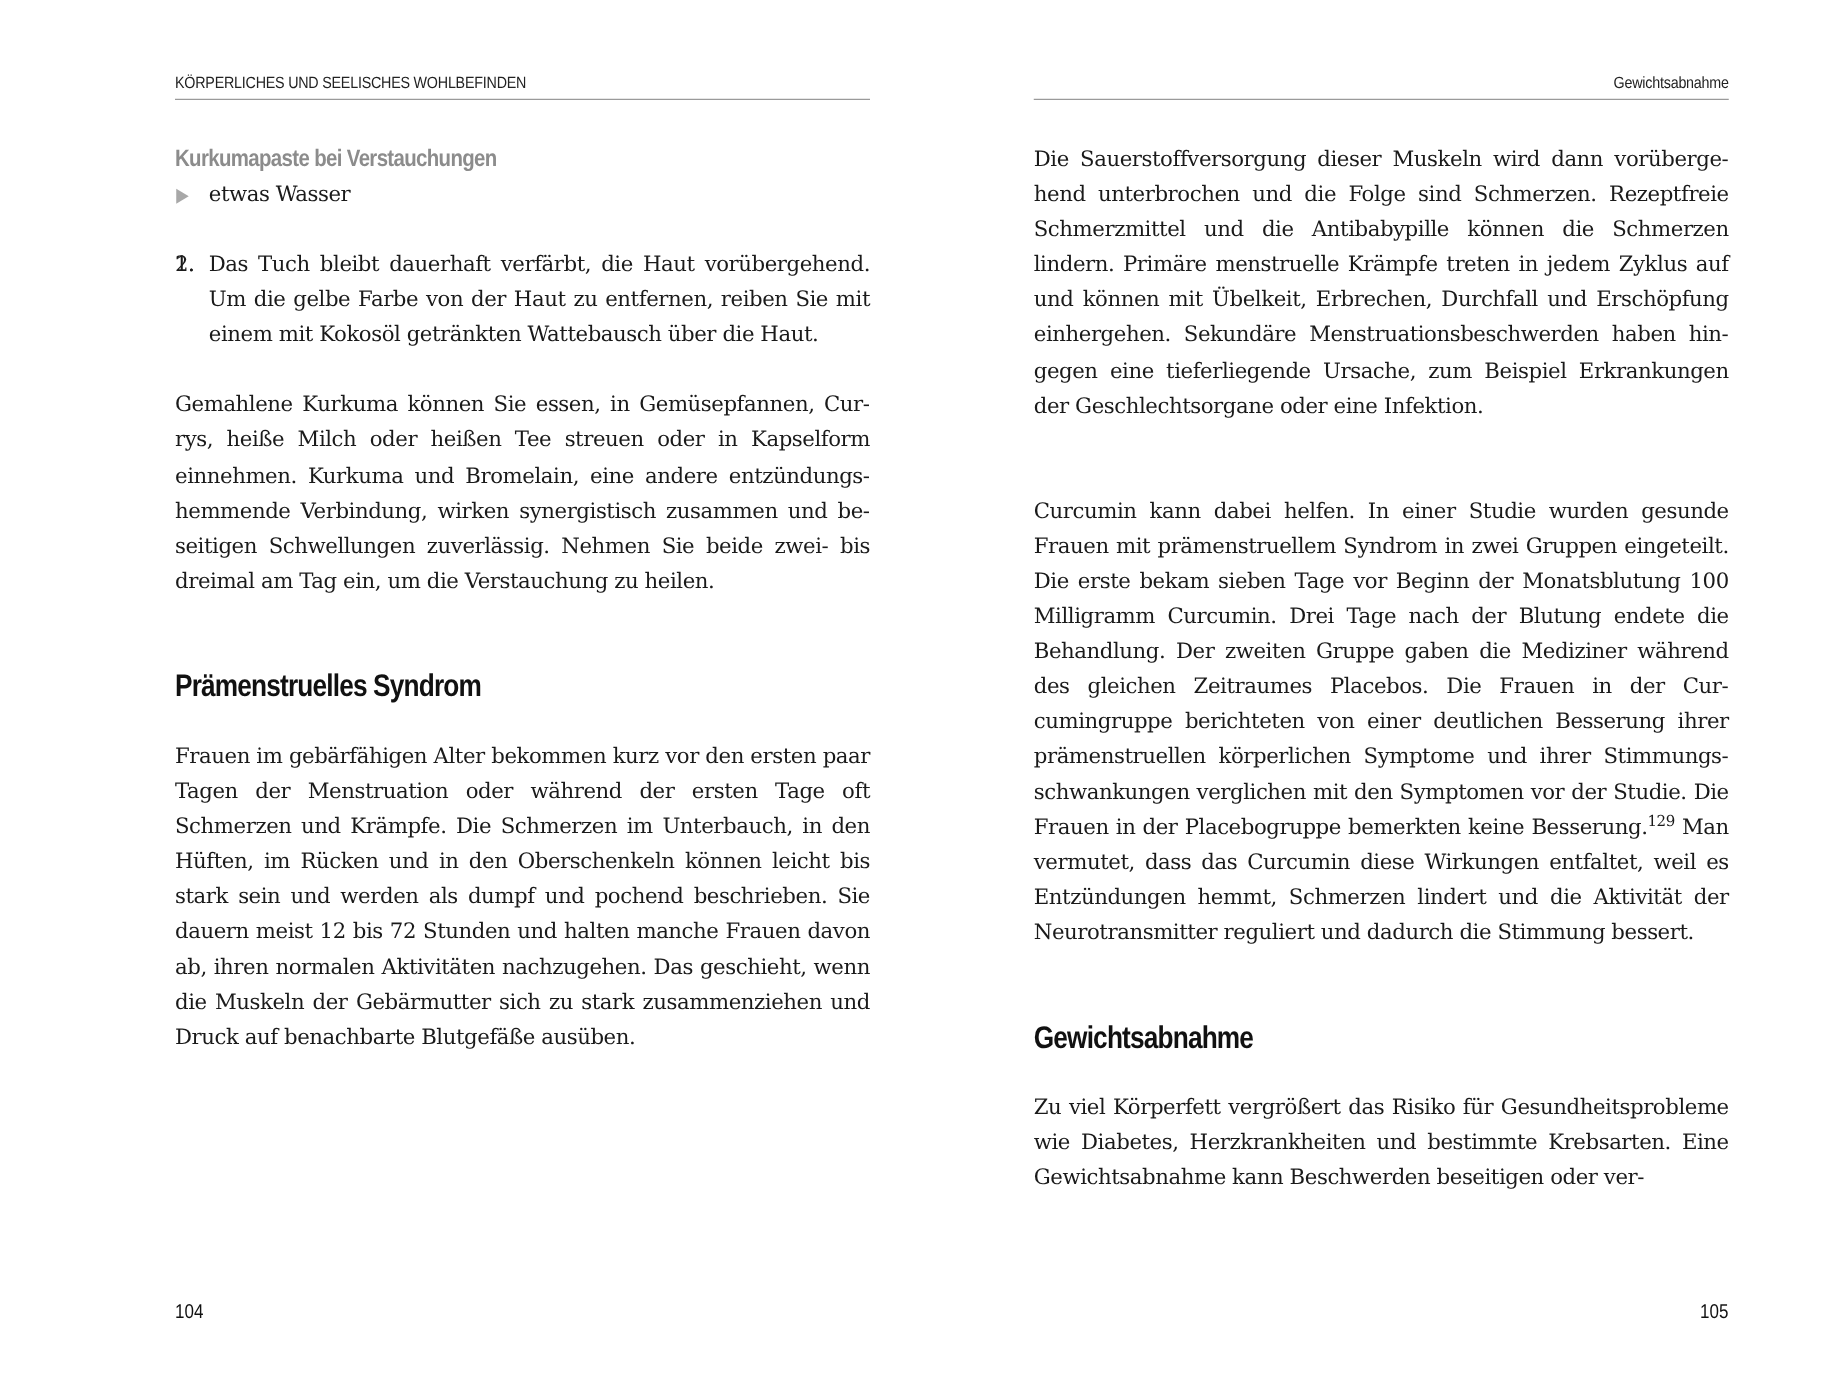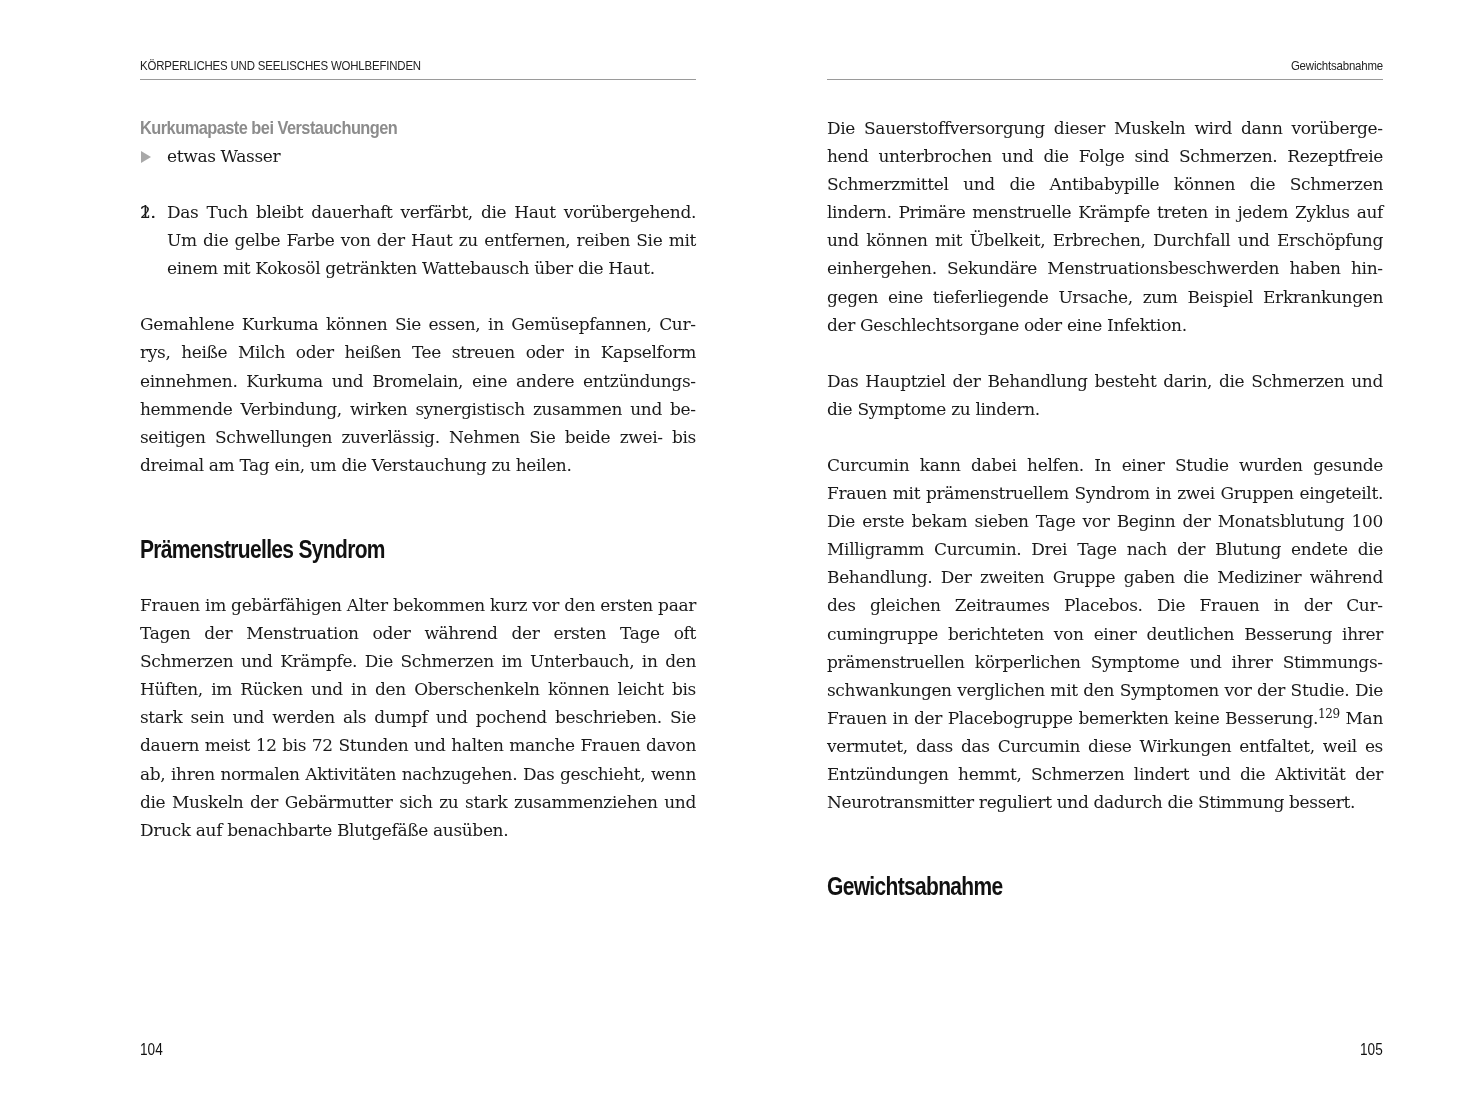--- a/index.html
+++ b/index.html
@@ -77,23 +77,23 @@
   <div class="folio">104</div>
 </div>
 
 <div class="page right">
   <div class="running-head">Gewichtsabnahme</div>
   <div class="head-rule"></div>
 
   <div class="content">
     <p>Die Sauerstoffversorgung dieser Muskeln wird dann vorüberge­hend unterbrochen und die Folge sind Schmerzen. Rezeptfreie Schmerzmittel und die Antibabypille können die Schmerzen lindern. Primäre menstruelle Krämpfe treten in jedem Zyklus auf und können mit Übelkeit, Erbrechen, Durchfall und Erschöpfung einhergehen. Sekundäre Menstruationsbeschwerden haben hin­gegen eine tieferliegende Ursache, zum Beispiel Erkrankungen der Geschlechtsorgane oder eine Infektion.</p>
     <div class="gap"></div>
-    <p>Das Hauptziel der Behandlung besteht darin, die Schmerzen und die Symptome zu lindern.</p>
     <div class="gap"></div>
     <p><span>Curcumin kann dabei helfen. In einer Studie wurden gesunde Frauen mit prämenstruellem Syndrom in zwei Gruppen einge­teilt. Die erste bekam sieben Tage vor Beginn der Monatsblutung 100 Milligramm Curcumin. Drei Tage nach der Blutung endete die Behandlung. Der zweiten Gruppe gaben die Mediziner wäh­rend des gleichen Zeitraumes Placebos. Die Frauen in der Cur­cumingruppe berichteten von einer deutlichen Besserung ihrer prämenstruellen körperlichen Symptome und ihrer Stimmungs­schwankungen verglichen mit den Symptomen vor der Studie. Die Frauen in der Placebogruppe bemerkten keine Besserung.</span><sup>129</sup><span> Man vermutet, dass das Curcumin diese Wirkungen entfaltet, weil es Entzündungen hemmt, Schmerzen lindert und die Aktivität der Neurotransmitter reguliert und dadurch die Stimmung bessert.</span></p>
     <div class="gap"></div>
     <div class="gap"></div>
     <h2 class="section-title">Gewichtsabnahme</h2>
     <div class="gap"></div>
+    <p>Zu viel Körperfett vergrößert das Risiko für Gesundheitsproble­me wie Diabetes, Herzkrankheiten und bestimmte Krebsarten. Eine Gewichtsabnahme kann Beschwerden beseitigen oder ver-</p>
   </div>
 
   <div class="folio">105</div>
 </div>
 
 </body></html>

